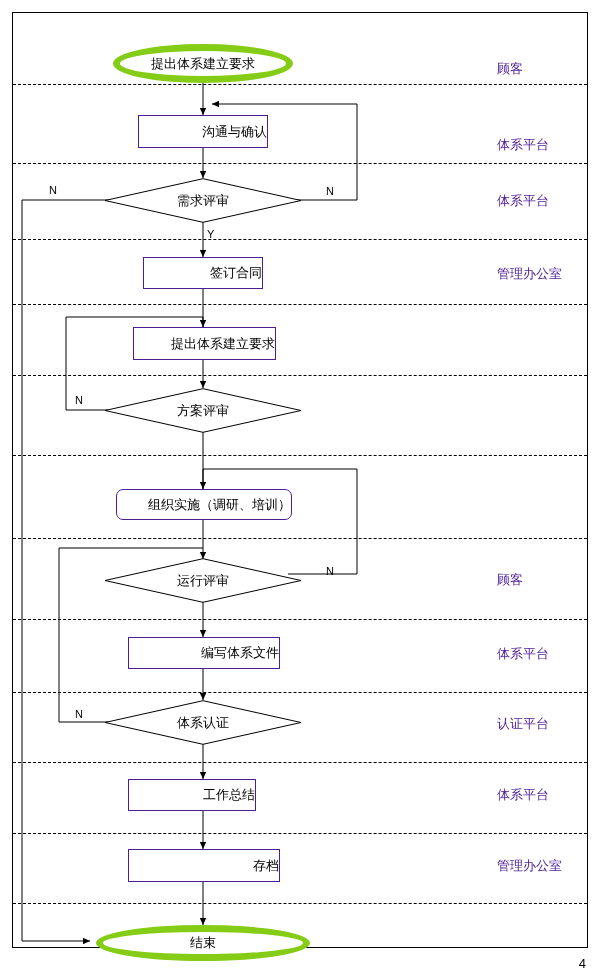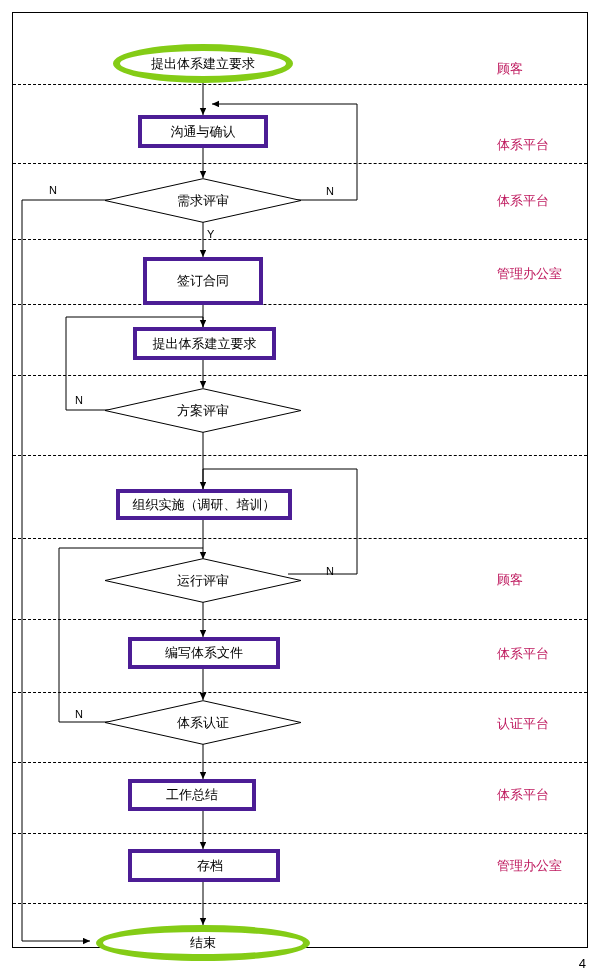--- a/index.html
+++ b/index.html
@@ -39,21 +39,22 @@
     display: flex;
     align-items: center;
     justify-content: center;
     font-size: 13px;
     color: #000;
     background: #ffffff;
     text-align: center;
     line-height: 1.2;
   }
   .rect {
-    border: 4px solid #4c1d95;
+    border: 1px solid #4c1d95;
+    justify-content: flex-end;
   }
   .ellipse {
     border: 7px solid #84cc16;
     border-radius: 50%;
   }
   .diamond-wrap {
     position: absolute;
     font-family: Liberation Serif, serif;
   }
   .diamond-shape {
@@ -71,21 +72,21 @@
     height: 100%;
     display: flex;
     align-items: center;
     justify-content: center;
     font-size: 13px;
     color: #000;
   }
   .lane-label {
     position: absolute;
     font-size: 13px;
-    color: #be185d;
+    color: #4c1d95;
     white-space: nowrap;
   }
   .edge-label {
     position: absolute;
     font-size: 11px;
     color: #000;
   }
   .page-num {
     position: absolute;
     right: 14px;
@@ -174,36 +175,36 @@
     <span>沟通与确认</span>
   </div>
 
   <div class="diamond-wrap" style="left:104px; top:178px; width:198px; height:45px;">
     <svg class="diamond-shape" viewBox="0 0 198 45" preserveAspectRatio="none">
       <polygon points="99,0.7 197,22.5 99,44.3 1,22.5" fill="#fff" stroke="#000" stroke-width="1"></polygon>
     </svg>
     <div class="diamond-label">需求评审</div>
   </div>
 
-  <div class="node rect" style="left:143px; top:257px; width:120px; height:48px;">
+  <div class="node rect" style="left:143px; top:257px; width:120px; height:32px;">
     <span>签订合同</span>
   </div>
 
   <div class="node rect" style="left:133px; top:327px; width:143px; height:33px;">
     <span>提出体系建立要求</span>
   </div>
 
   <div class="diamond-wrap" style="left:104px; top:388px; width:198px; height:45px;">
     <svg class="diamond-shape" viewBox="0 0 198 45" preserveAspectRatio="none">
       <polygon points="99,0.7 197,22.5 99,44.3 1,22.5" fill="#fff" stroke="#000" stroke-width="1"></polygon>
     </svg>
     <div class="diamond-label">方案评审</div>
   </div>
 
-  <div class="node rect" style="left:116px; top:489px; width:176px; height:31px;">
+  <div class="node rect" style="left:116px; top:489px; width:176px; height:31px;border-radius:7px;">
     <span>组织实施（调研、培训）</span>
   </div>
 
   <div class="diamond-wrap" style="left:104px; top:558px; width:198px; height:45px;">
     <svg class="diamond-shape" viewBox="0 0 198 45" preserveAspectRatio="none">
       <polygon points="99,0.7 197,22.5 99,44.3 1,22.5" fill="#fff" stroke="#000" stroke-width="1"></polygon>
     </svg>
     <div class="diamond-label">运行评审</div>
   </div>
 

